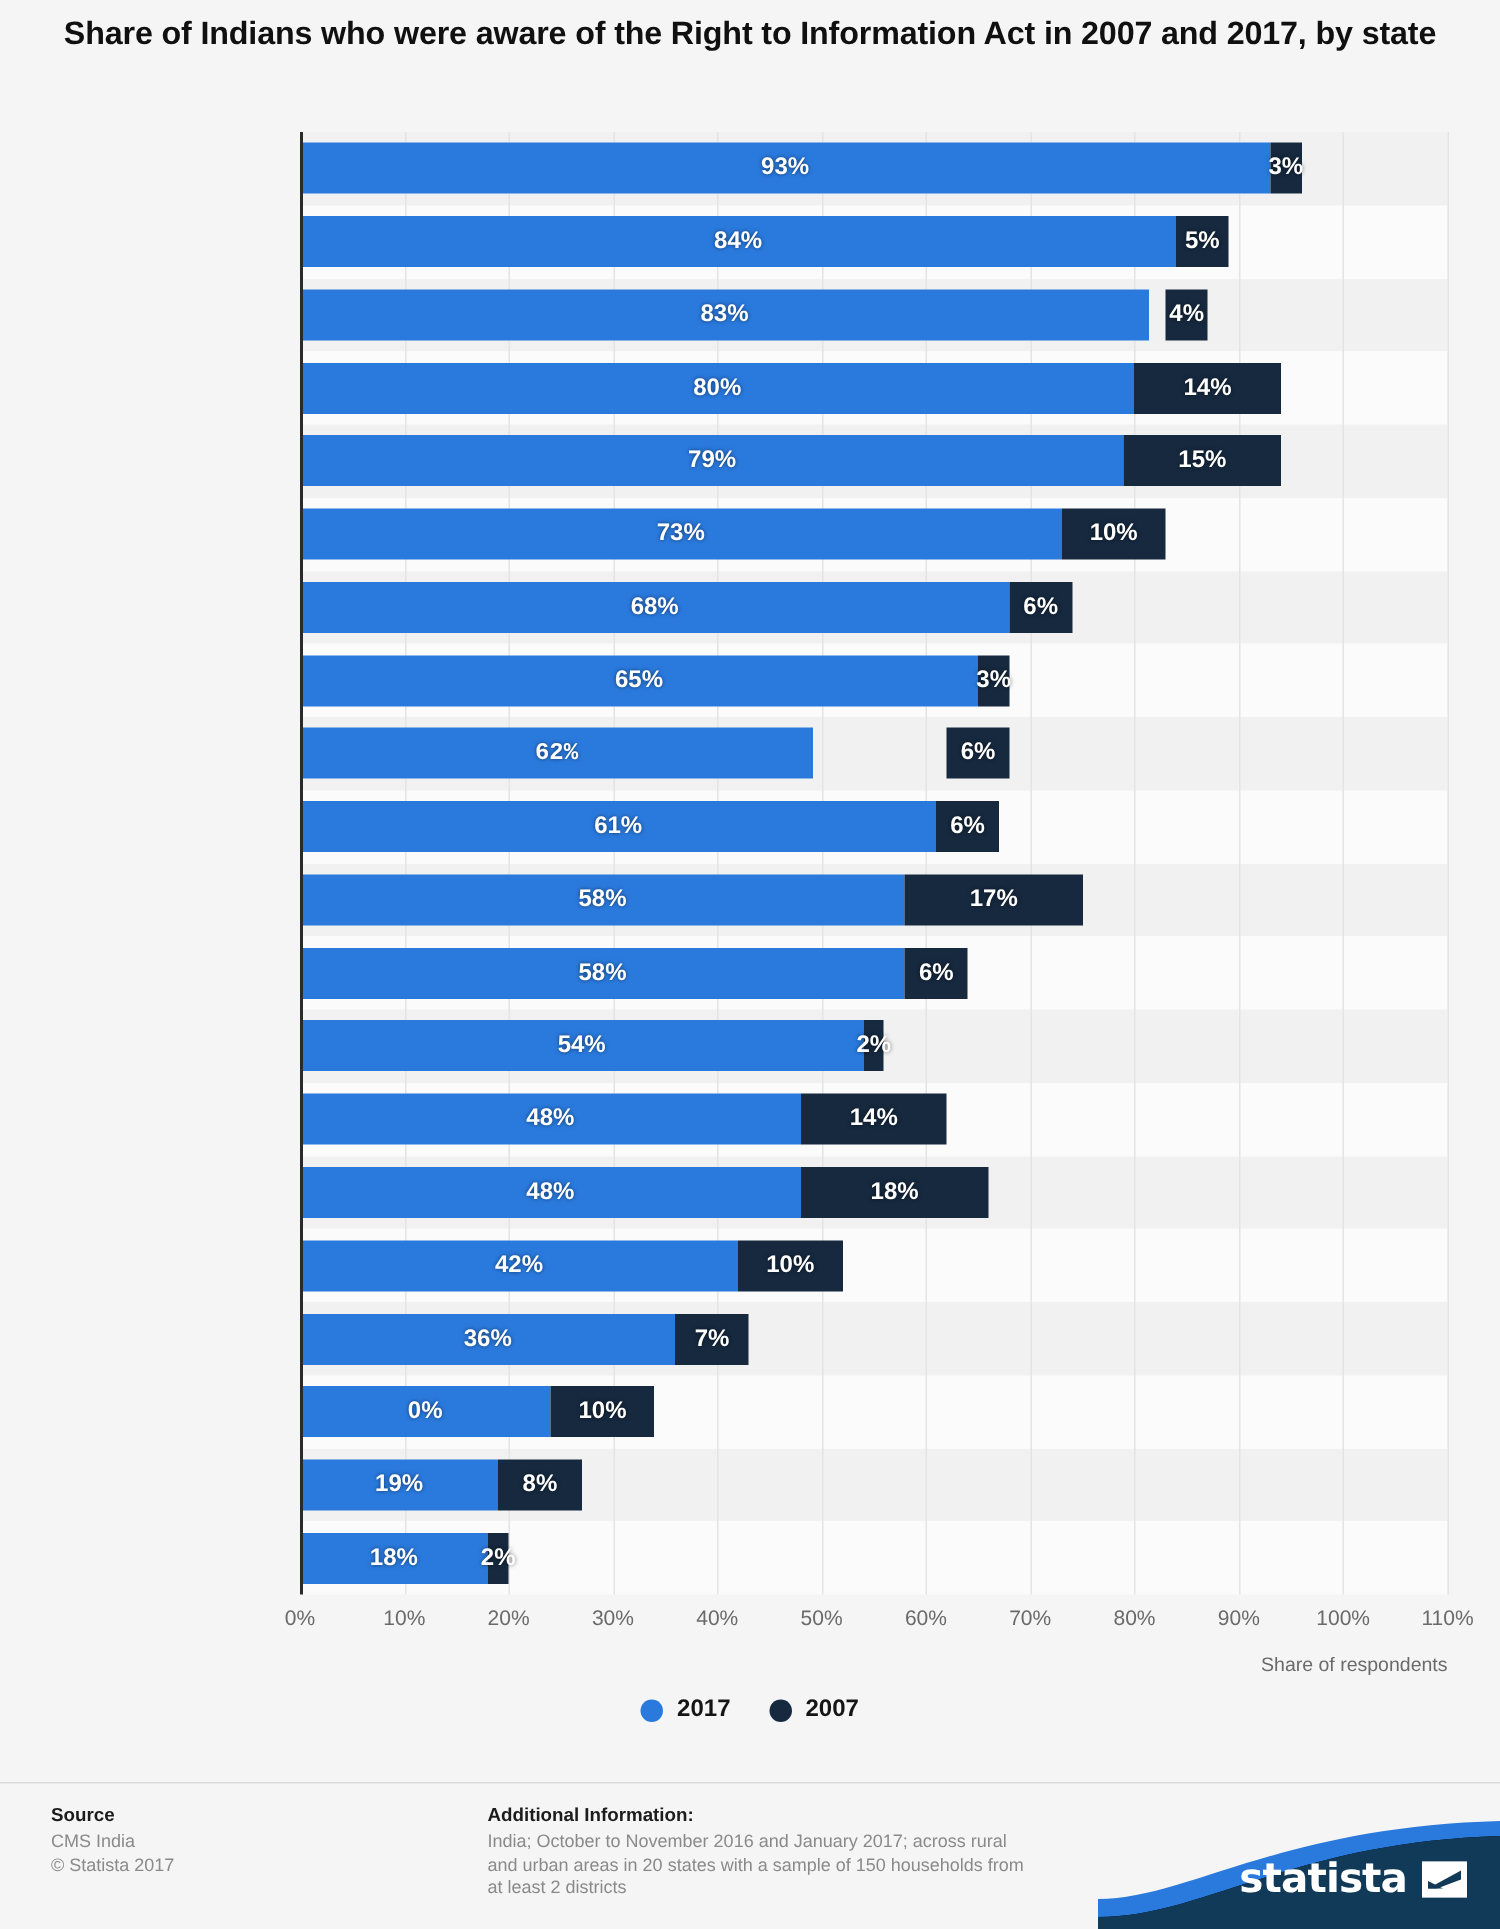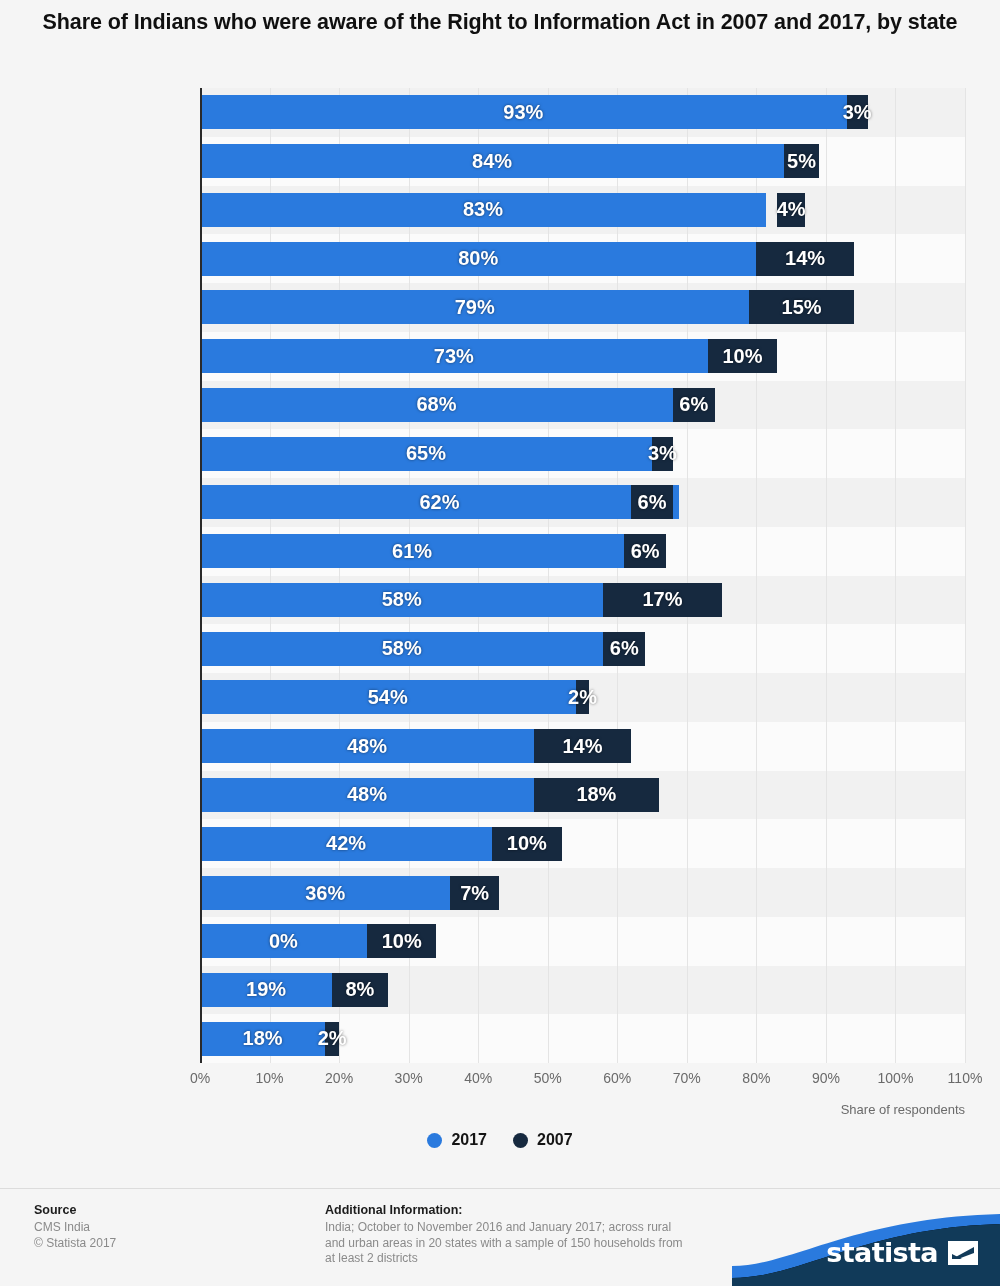--- a/index.html
+++ b/index.html
@@ -44,21 +44,21 @@
   
   .row{position:absolute;left:0;height:34px;}
   .seg{
     position:absolute;top:0;height:34px;
     display:flex;align-items:center;justify-content:center;
     box-sizing:border-box;
   }
   .seg-2017{background:#2a7ade;}
   .seg-2007{background:#16293f;}
   .seg .val{
-    font-size:20px;font-weight:bold;color:#ffffff;
+    font-size:16px;font-weight:bold;color:#ffffff;
     white-space:nowrap;
     text-shadow:
       -1.2px -1.2px 0 rgba(255,255,255,.0),
        0 0 3px rgba(0,0,0,.55);
     position:relative;
   }
   .seg-2007 .val{z-index:4;}
   
   .seg.narrow{overflow:visible;}
   .seg.narrow .val{
@@ -210,21 +210,21 @@
         </div>
         <div class="row" style="top: 348.625px; width: 765px;">
           <div class="seg seg-2017" style="left: 0px; width: 452.045px;">
             <span class="val">65%</span>
           </div>
           <div class="seg seg-2007 narrow" style="left: 452.045px; width: 20.8636px;">
             <span class="val">3%</span>
           </div>
         </div>
         <div class="row" style="top: 397.375px; width: 765px;">
-          <div class="seg seg-2017" style="left: 0px; width: 479px;">
+          <div class="seg seg-2017" style="left: 0px; width: 342px; font-family: Liberation Mono, monospace;">
             <span class="val">62%</span>
           </div>
           <div class="seg seg-2007" style="left: 431.182px; width: 41.7273px;">
             <span class="val">6%</span>
           </div>
         </div>
         <div class="row" style="top: 446.125px; width: 765px;">
           <div class="seg seg-2017" style="left: 0px; width: 424.227px;">
             <span class="val">61%</span>
           </div>

